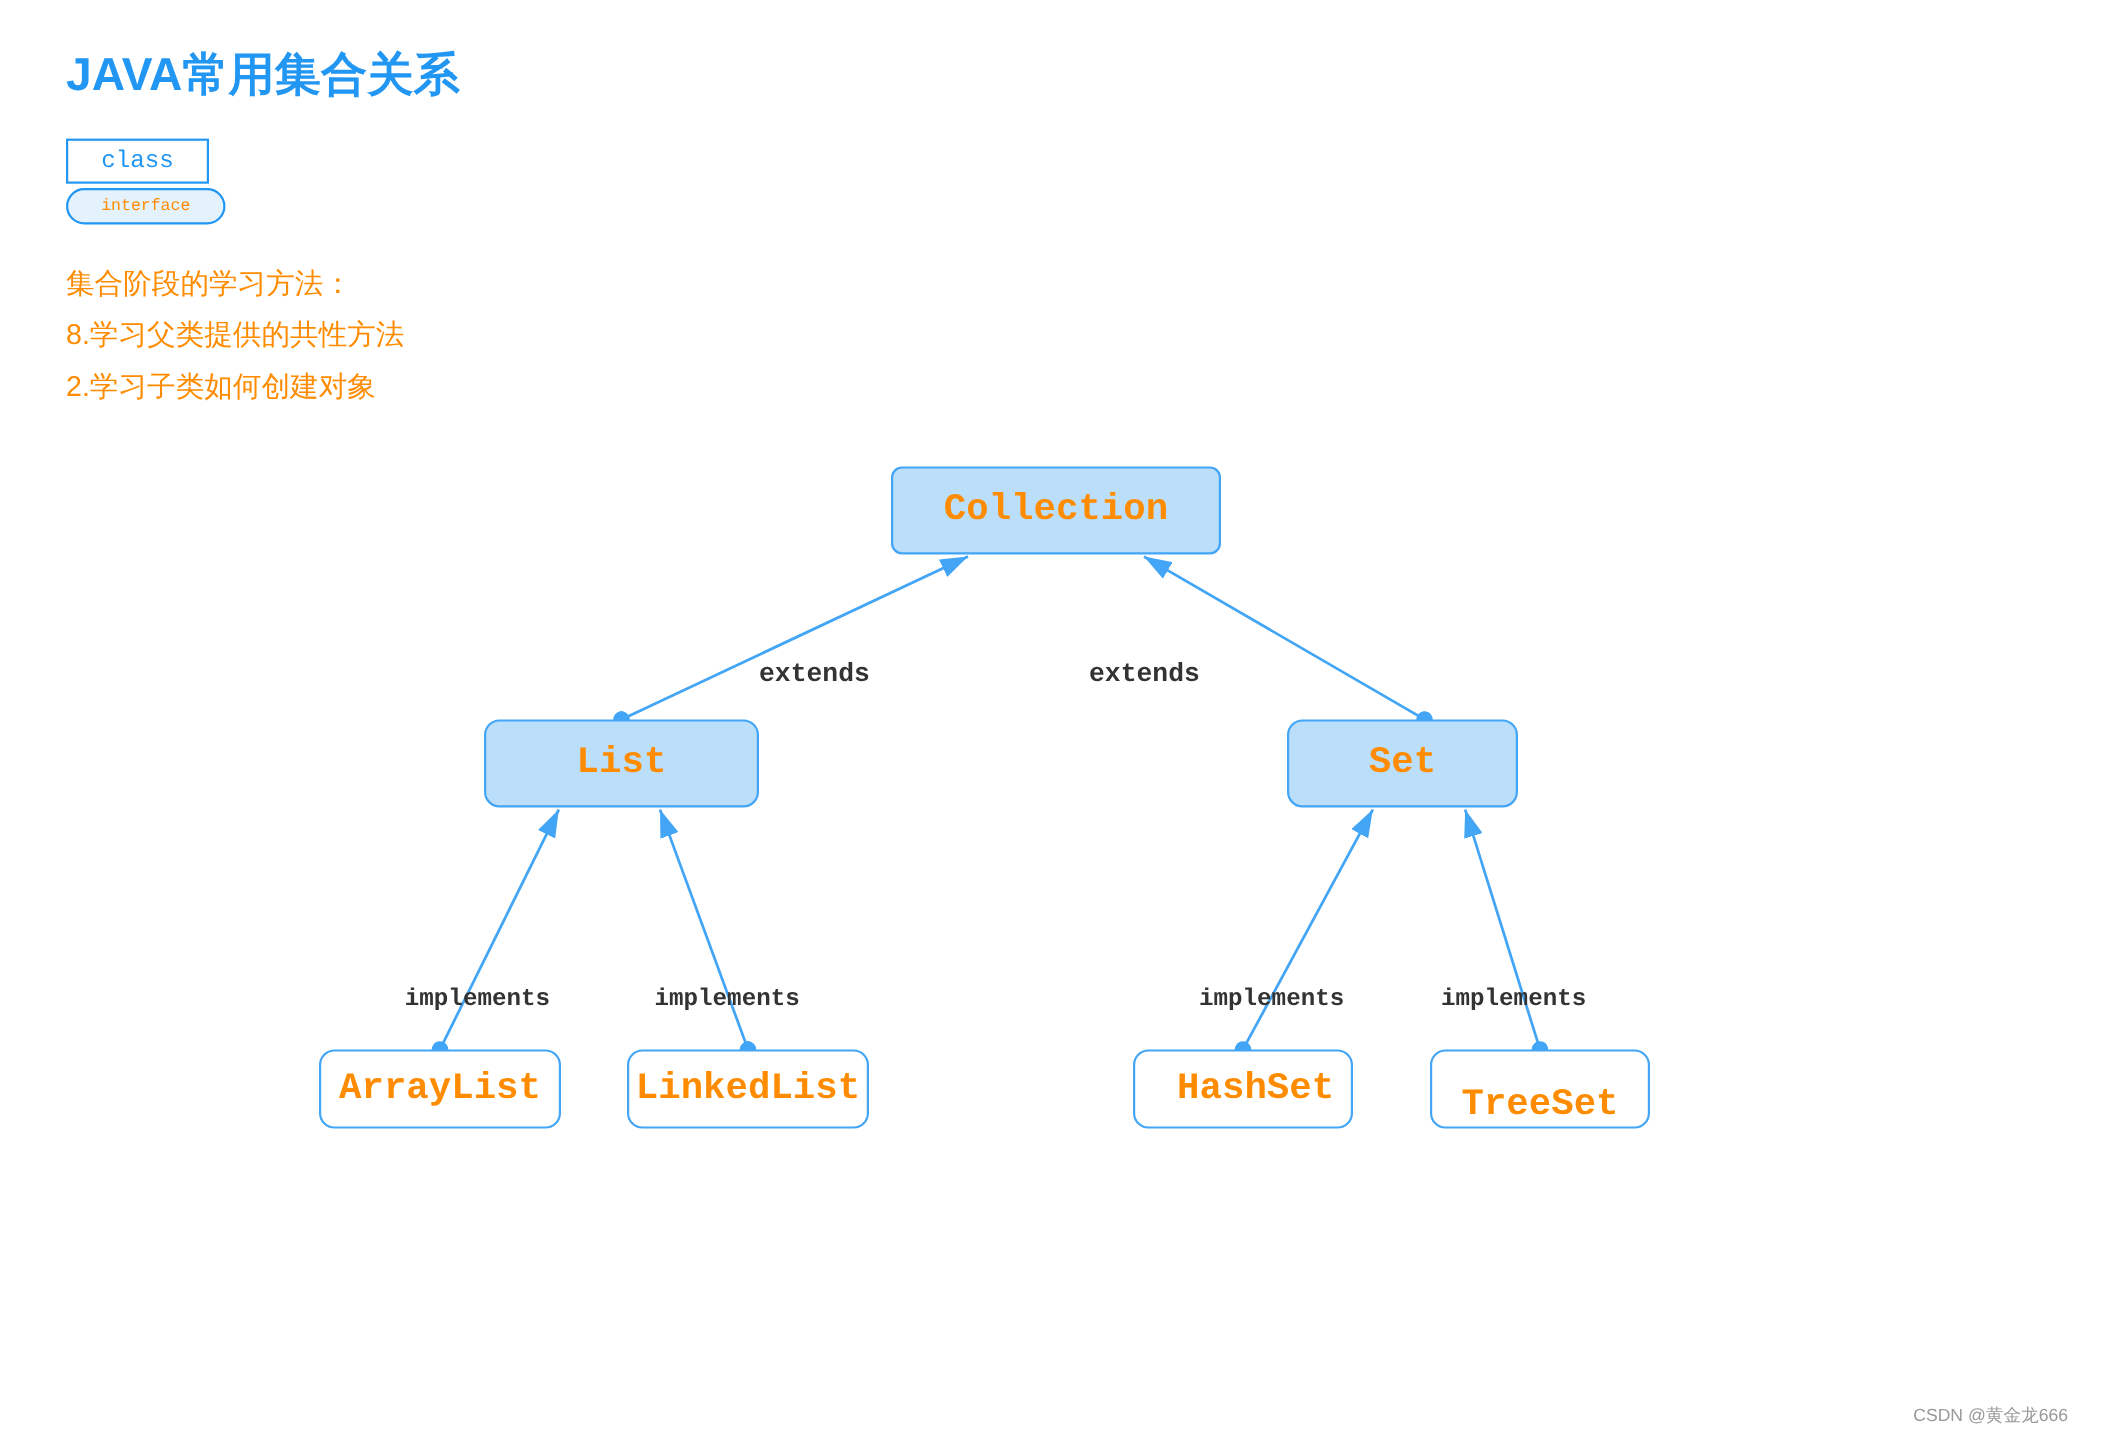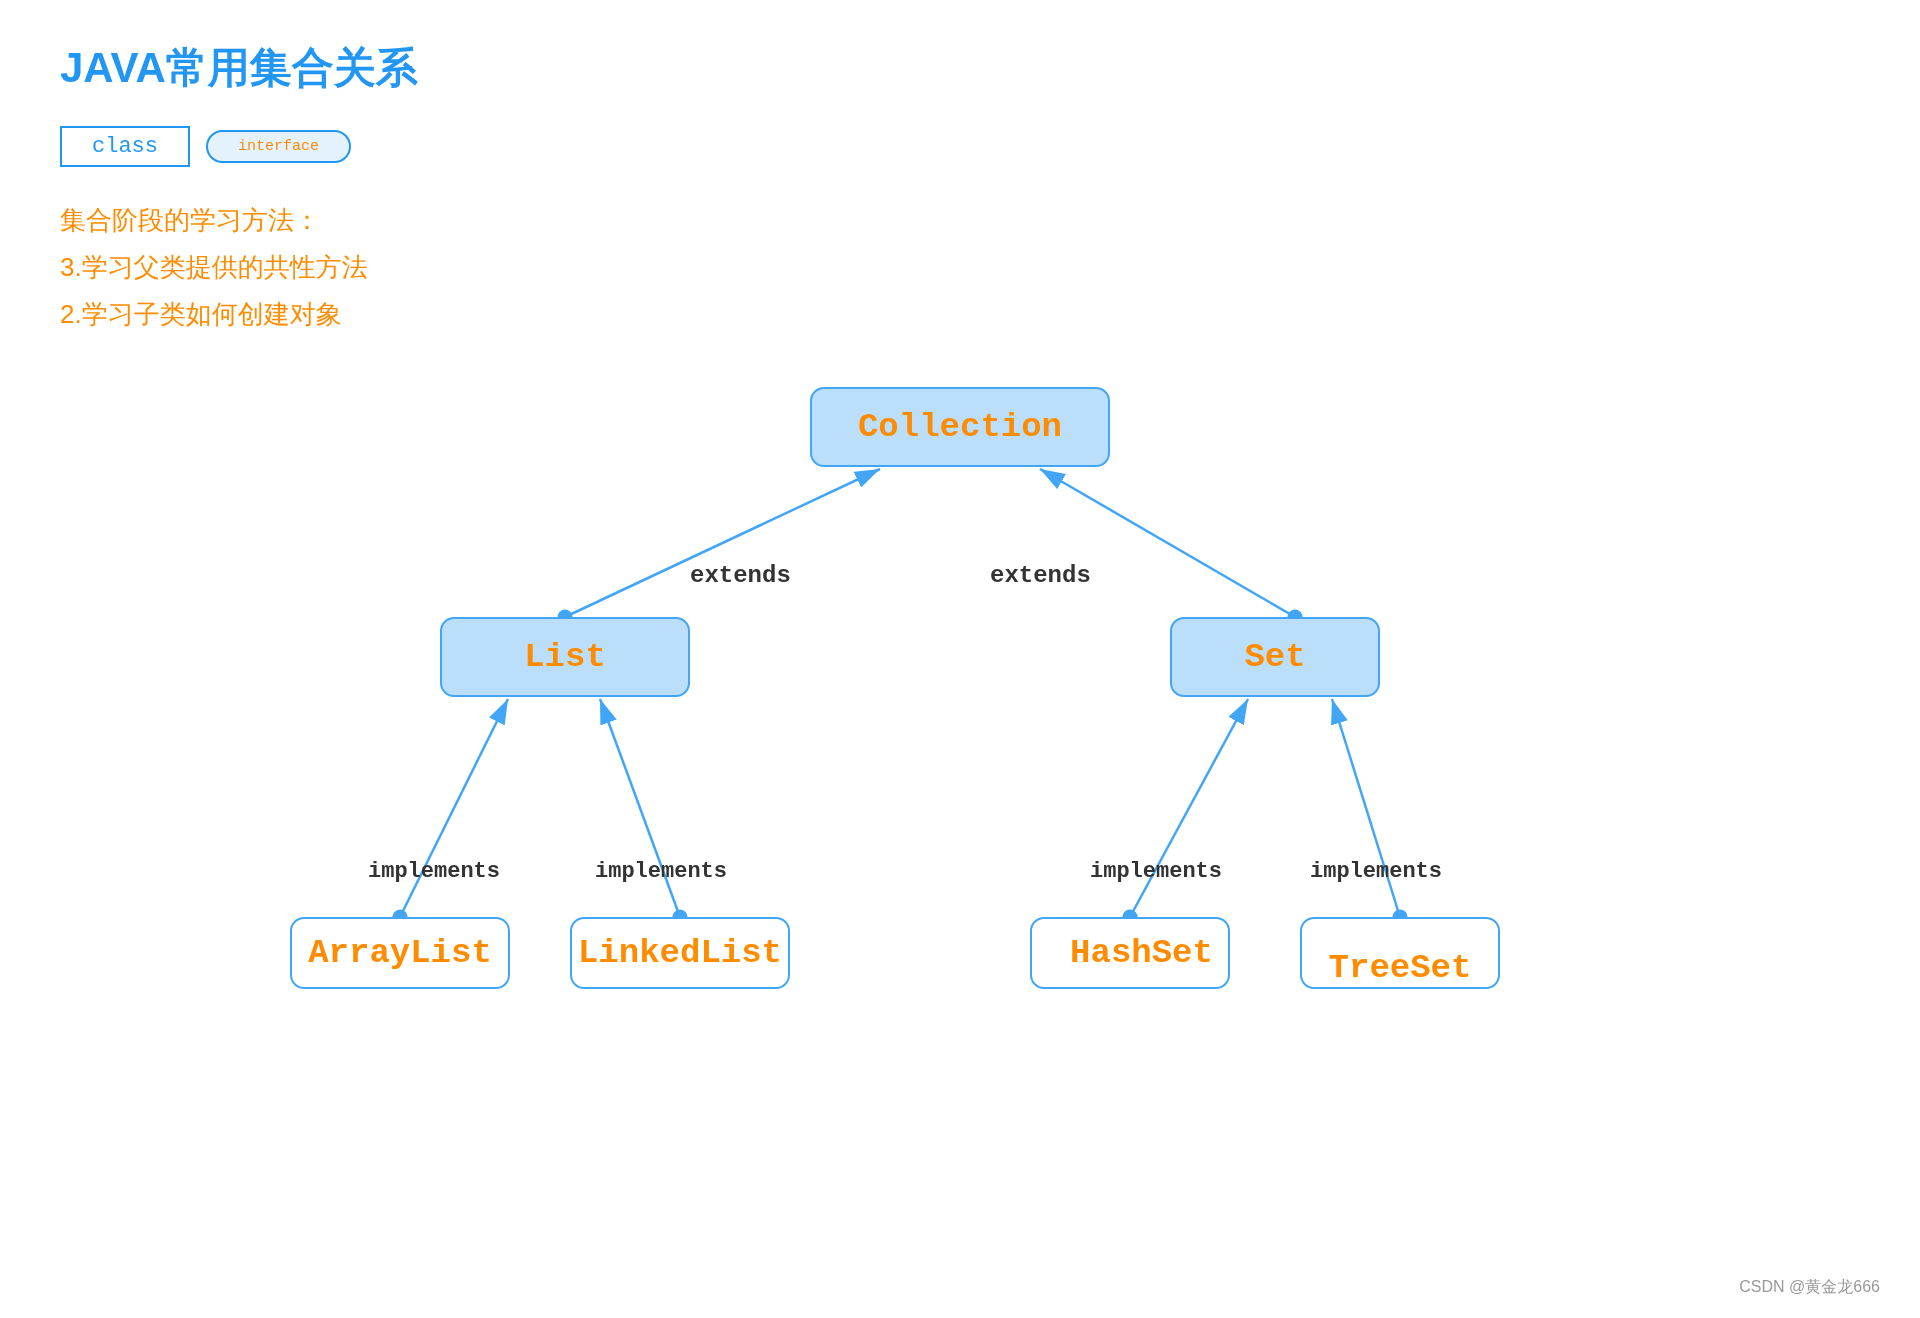--- a/index.html
+++ b/index.html
@@ -15,22 +15,22 @@
     .page-title {
       font-size: 42px;
       font-weight: bold;
       color: #2196F3;
       margin-bottom: 30px;
       font-family: 'Microsoft YaHei', sans-serif;
     }
 
     .legend {
       display: flex;
-      flex-direction: row;
-      gap: 16px;
+      flex-direction: column;
+      gap: 4px;
       margin-bottom: 30px;
     }
 
     .legend-class {
       display: inline-block;
       border: 2px solid #2196F3;
       padding: 6px 30px;
       font-size: 22px;
       color: #2196F3;
       font-family: 'Courier New', monospace;
@@ -93,20 +93,21 @@
       border: 2px solid #42A5F5;
       border-radius: 14px;
     }
 
     
     .node-collection {
       width: 300px;
       height: 80px;
       left: 550px;
       top: 0px;
+      border-radius: 10px;
     }
 
     .node-list {
       width: 250px;
       height: 80px;
       left: 180px;
       top: 230px;
     }
 
     .node-set {
@@ -164,21 +165,21 @@
   <div style="display:flex; align-items:center;">
     <span class="legend-class">class</span>
   </div>
   <div style="display:flex; align-items:center;">
     <span class="legend-interface">interface</span>
   </div>
 </div>
 
 <div class="description">
   <div>集合阶段的学习方法：</div>
-  <div>3.学习父类提供的共性方法</div>
+  <div>8.学习父类提供的共性方法</div>
   <div>2.学习子类如何创建对象</div>
 </div>
 
 <div class="diagram-container">
 
   <svg class="diagram" viewBox="0 0 1400 750">
     <defs>
       <marker id="arrowhead" markerWidth="10" markerHeight="7" refX="10" refY="3.5" orient="auto">
         <polygon points="0 0, 10 3.5, 0 7" fill="#42A5F5"></polygon>
       </marker>

